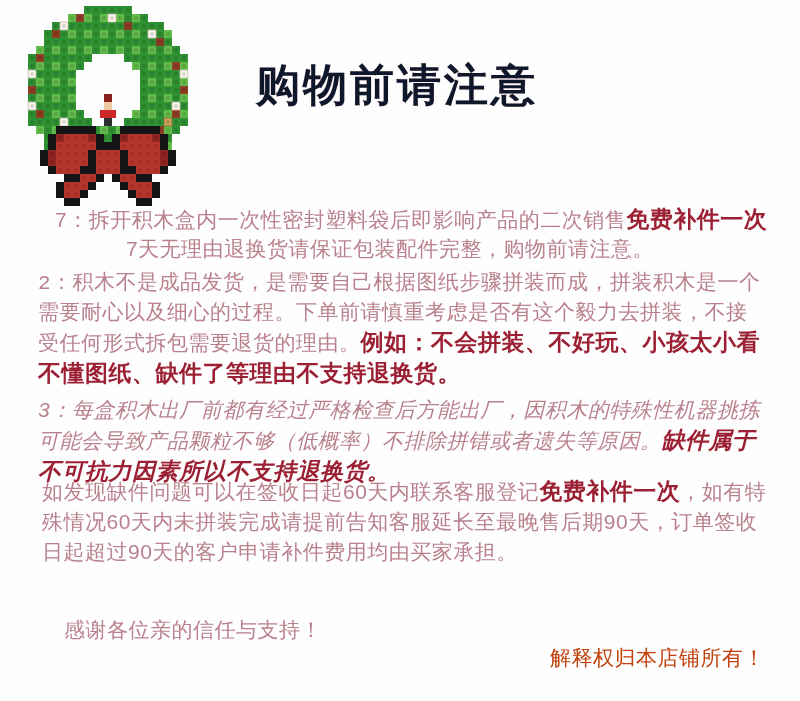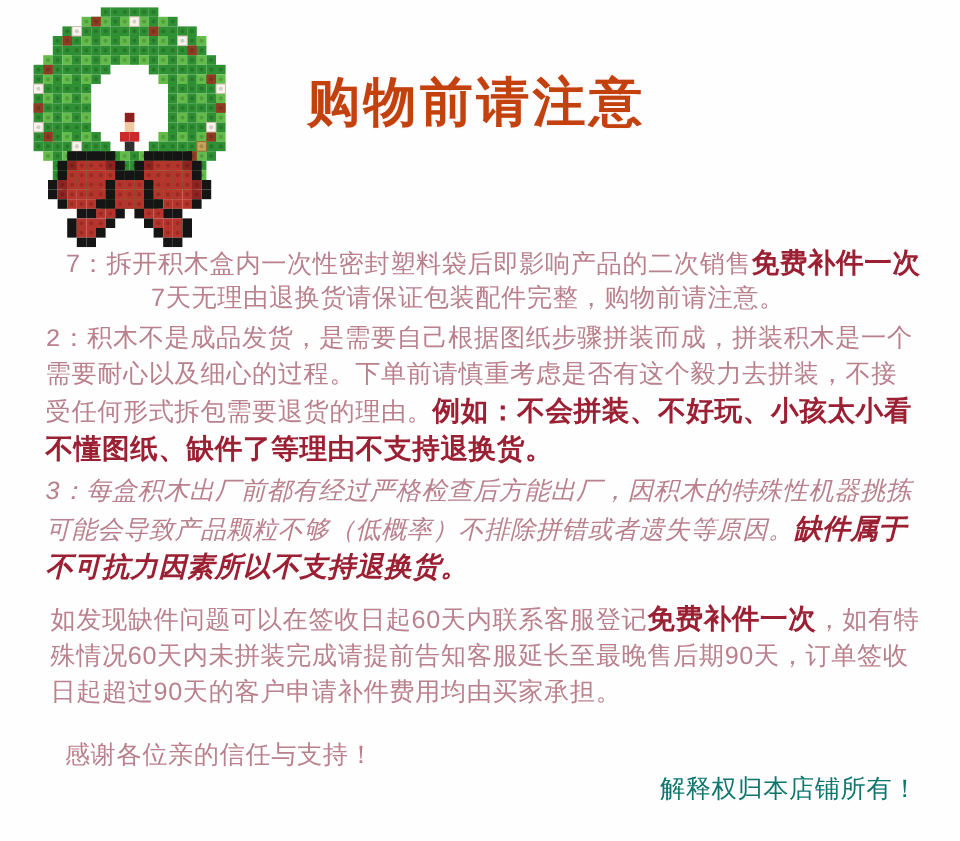--- a/index.html
+++ b/index.html
@@ -27,22 +27,22 @@
     color:#b9818d;
     letter-spacing:.5px;
   }
   .notice .em{
     color:#9c2033;font-weight:700;font-size:23px;
   }
   .p1l1{left:55px;top:204px;white-space:nowrap;}
   .p1l2{left:35px;top:234px;width:710px;text-align:center;}
   .p2{left:38px;top:269px;width:728px;font-family:Liberation Mono, monospace;}
   .p3{left:38px;top:395px;width:728px;font-style:italic;}
-  .p4{left:42px;top:500px;width:728px;}
-  .thanks{left:54px;top:615px;white-space:nowrap;}
+  .p4{left:42px;top:476px;width:728px;}
+  .thanks{left:64px;top:615px;white-space:nowrap;}
   .rights{right:35px;top:643px;text-align:right;white-space:nowrap;}
 </style>
 </head>
 <body>
 
 <div class="page">
 
   <div class="wreath">
     <svg width="192" height="200" viewBox="0 0 192 200" xmlns="http://www.w3.org/2000/svg">
         <rect x="72" y="0" width="8" height="8" fill="#2f8f33"></rect>
@@ -841,29 +841,29 @@
         <rect x="132" y="184" width="8" height="8" fill="#b5352c"></rect>
         <circle cx="136" cy="188" r="1.7" fill="rgba(0,0,0,0.16)"></circle>
         <rect x="140" y="184" width="8" height="8" fill="#151515"></rect>
         <rect x="52" y="192" width="8" height="8" fill="#151515"></rect>
         <rect x="60" y="192" width="8" height="8" fill="#151515"></rect>
         <rect x="124" y="192" width="8" height="8" fill="#151515"></rect>
         <rect x="132" y="192" width="8" height="8" fill="#151515"></rect>
       </svg>
   </div>
 
-  <div class="title" style="color: #c2410c;">购物前请注意</div>
+  <div class="title" style="color: #0f172a;">购物前请注意</div>
 
   <div class="notice p1l1" style="color: rgb(185, 129, 141);"><span>7：拆开积木盒内一次性密封塑料袋后即影响产品的二次销售</span><span class="em">免费补件一次</span></div>
 
   <div class="notice p1l2" style="color: rgb(185, 129, 141);"><span>7天无理由退换货请保证包装配件完整，购物前请注意。</span></div>
 
   <div class="notice p2" style="color: rgb(185, 129, 141);"><span>2：积木不是成品发货，是需要自己根据图纸步骤拼装而成，拼装积木是一个需要耐心以及细心的过程。下单前请慎重考虑是否有这个毅力去拼装，不接受任何形式拆包需要退货的理由。</span><span class="em">例如：不会拼装、不好玩、小孩太小看不懂图纸、缺件了等理由不支持退换货。</span></div>
 
   <div class="notice p3" style="color: rgb(185, 129, 141);"><span>3：每盒积木出厂前都有经过严格检查后方能出厂，因积木的特殊性机器挑拣可能会导致产品颗粒不够（低概率）不排除拼错或者遗失等原因。</span><span class="em">缺件属于不可抗力因素所以不支持退换货。</span></div>
 
   <div class="notice p4" style="color: rgb(185, 129, 141);"><span>如发现缺件问题可以在签收日起60天内联系客服登记</span><span class="em">免费补件一次</span><span>，如有特殊情况60天内未拼装完成请提前告知客服延长至最晚售后期90天，订单签收日起超过90天的客户申请补件费用均由买家承担。</span></div>
 
   <div class="notice thanks" style="color: rgb(185, 129, 141);">感谢各位亲的信任与支持！</div>
 
-  <div class="notice rights" style="color: #0f766e;">解释权归本店铺所有！</div>
+  <div class="notice rights" style="color: #c2410c;">解释权归本店铺所有！</div>
 
 </div>
 
 </body></html>

